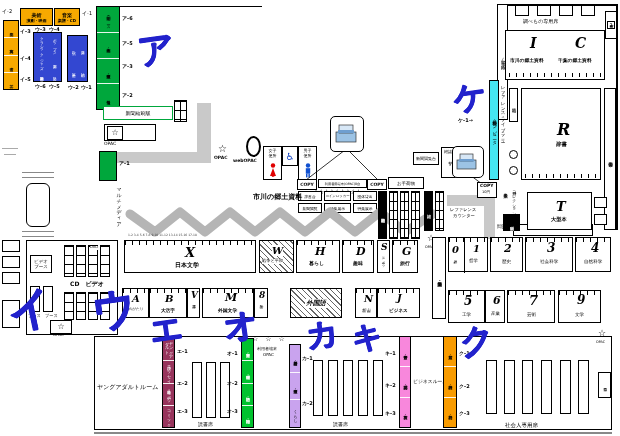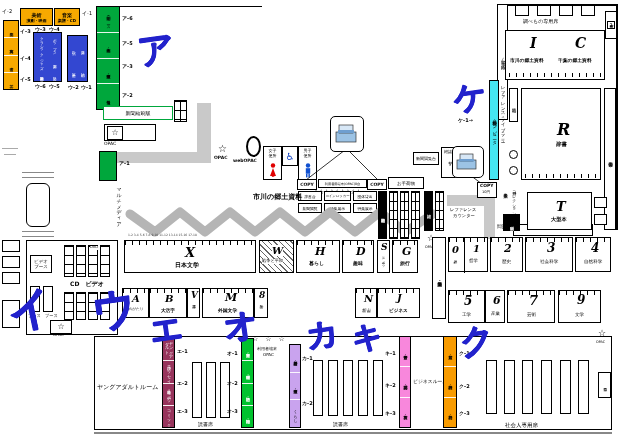--- a/index.html
+++ b/index.html
@@ -310,20 +310,23 @@
   </div>
   <div class="box" style="left:202px;top:288px;width:52px;height:30px">
     <div class="ticks" style="left:0;top:0;width:100%"></div>
     <div class="t letter" style="left:22px;top:3px;font-size:11px">M</div>
     <div class="t" style="left:15px;top:19px;font-size:4.8px;font-weight:bold">外国文学</div>
   </div>
   <div class="box" style="left:254px;top:288px;width:14px;height:30px">
     <div class="t letter" style="left:4px;top:2px;font-size:9px">8</div>
     <div class="t v" style="left:4px;top:13px;font-size:3.6px">語学</div>
   </div>
+  <div class="box hatch c" style="left:290px;top:288px;width:52px;height:30px">
+    <span class="letter" style="font-size:6.5px;background:#fff;padding:0 1px">外国語</span>
+  </div>
   <div class="box" style="left:355px;top:288px;width:22px;height:30px">
     <div class="ticks" style="left:0;top:0;width:100%"></div>
     <div class="t letter" style="left:8px;top:4px;font-size:10px">N</div>
     <div class="t" style="left:6px;top:19px;font-size:4.6px">新書</div>
   </div>
   <div class="box" style="left:377px;top:288px;width:43px;height:30px">
     <div class="ticks" style="left:0;top:0;width:100%"></div>
     <div class="t letter" style="left:19px;top:3px;font-size:10px">J</div>
     <div class="t" style="left:11px;top:19px;font-size:4.6px;font-weight:bold">ビジネス</div>
   </div>

